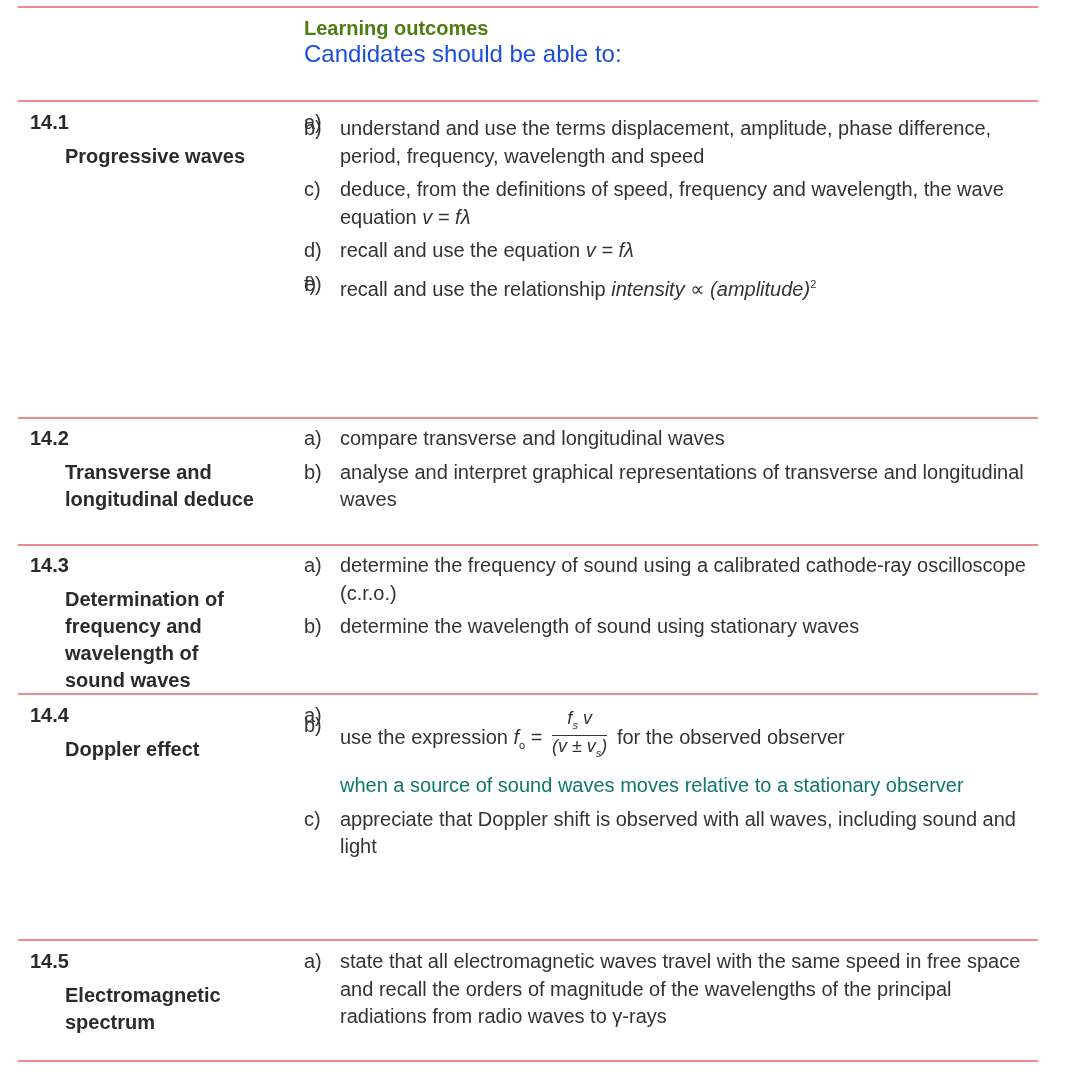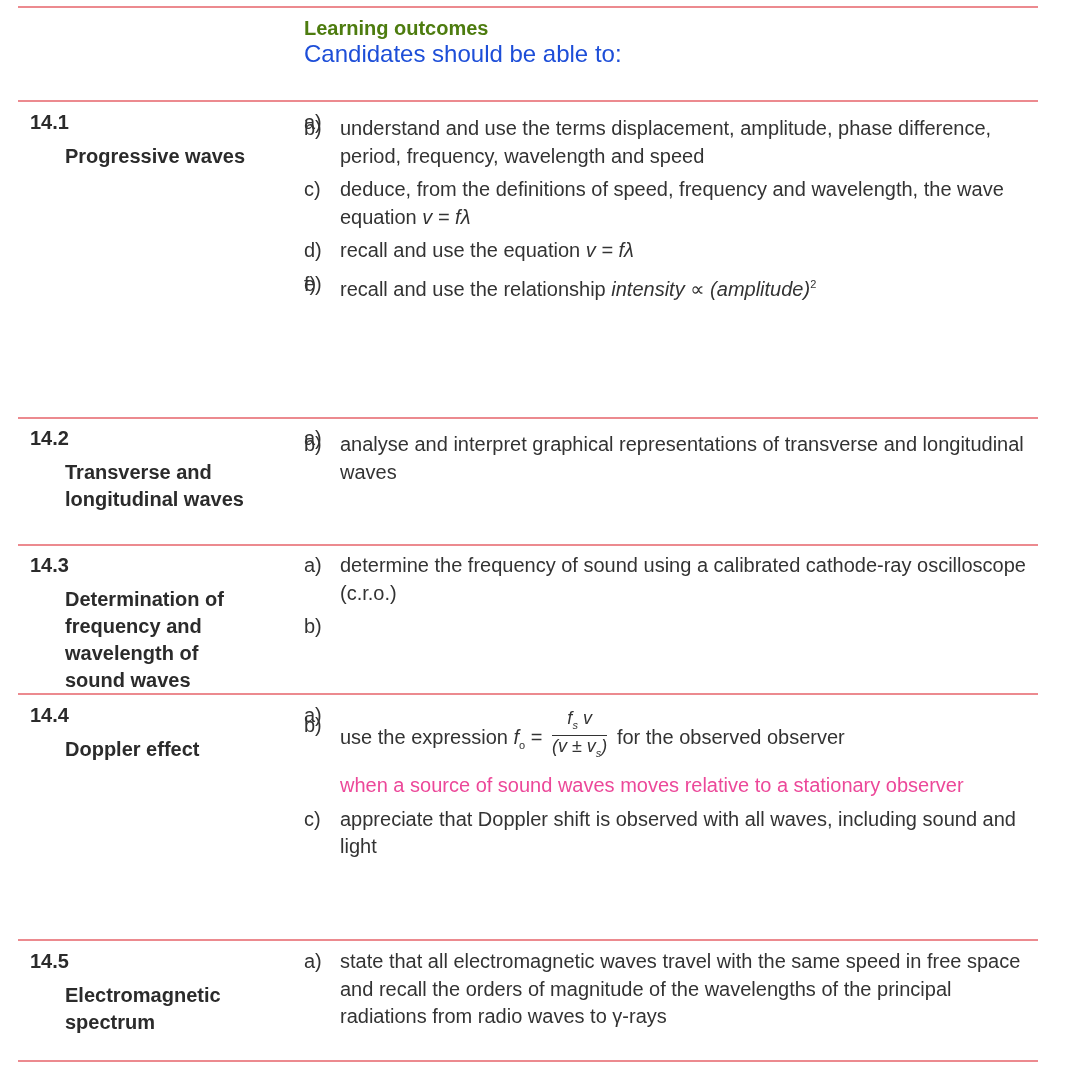--- a/index.html
+++ b/index.html
@@ -11,21 +11,21 @@
   .header { position: absolute; left: 304px; top: 15px; }
   .header .title { font-weight: bold; font-size: 20px; line-height: 26px; color: #4d7c0f; }
   .header .sub { font-size: 24px; line-height: 26px; color: #1d4ed8; text-align: right; }
   .section { position: absolute; left: 0; width: 1080px; }
   .topic { position: absolute; left: 30px; width: 260px; font-weight: bold; font-size: 20px; line-height: 27px; color: #2b2b2b; }
   .topic .num { position: absolute; left: 0; top: 0; }
   .topic .name { position: absolute; left: 35px; top: 0; width: 210px; margin-top: 34px; }
   .outcomes { position: absolute; left: 304px; width: 730px; }
   .item { position: relative; padding-left: 36px; font-size: 20px; line-height: 27.5px; color: #333; margin-bottom: 6px; }
   .item .lbl { position: absolute; left: 0; top: 0; }
-  .cont { padding-left: 36px; font-size: 20px; line-height: 27.5px; color: #ec4899; margin-bottom: 6px; }
+  .cont { padding-left: 36px; font-size: 20px; line-height: 27.5px; color: #0f766e; margin-bottom: 6px; }
   i { }
   .frac { display: inline-block; vertical-align: middle; text-align: center; font-size: 18px; line-height: 20px; margin: 0 4px; position: relative; top: -4px; }
   .frac .numr { display: block; border-bottom: 1px solid #333; padding: 0 2px; font-style: italic; text-align: center; }
   .frac .den { display: block; font-style: italic; }
   sub { font-size: 11px; }
   sup { font-size: 11px; }
 </style>
 </head>
 <body>
 
@@ -53,36 +53,36 @@
     <div class="item"><span class="lbl">c)</span><span>deduce, from the definitions of speed, frequency and wavelength, the wave equation</span> <i>v = fλ</i></div>
     <div class="item"><span class="lbl">d)</span><span>recall and use the equation</span> <i>v = fλ</i></div>
     <div class="item"><span class="lbl">e)</span></div>
     <div class="item"><span class="lbl">f)</span><span>recall and use the relationship</span> <i>intensity</i> <span>∝</span> <i>(amplitude)</i><sup>2</sup></div>
   </div>
 </div>
 
 <div class="section" style="top:425px;">
   <div class="topic">
     <span class="num">14.2</span>
-    <span class="name">Transverse and longitudinal waves</span>
+    <span class="name">Transverse and longitudinal deduce</span>
   </div>
   <div class="outcomes">
-    <div class="item"><span class="lbl">a)</span></div>
+    <div class="item"><span class="lbl">a)</span><span>compare transverse and longitudinal waves</span></div>
     <div class="item"><span class="lbl">b)</span><span>analyse and interpret graphical representations of transverse and longitudinal waves</span></div>
   </div>
 </div>
 
 <div class="section" style="top:552px;">
   <div class="topic">
     <span class="num">14.3</span>
     <span class="name" style="width:190px;">Determination of frequency and wavelength of sound waves</span>
   </div>
   <div class="outcomes">
     <div class="item"><span class="lbl">a)</span><span>determine the frequency of sound using a calibrated cathode-ray oscilloscope (c.r.o.)</span></div>
-    <div class="item"><span class="lbl">b)</span></div>
+    <div class="item"><span class="lbl">b)</span><span>determine the wavelength of sound using stationary waves</span></div>
   </div>
 </div>
 
 <div class="section" style="top:702px;">
   <div class="topic">
     <span class="num">14.4</span>
     <span class="name">Doppler effect</span>
   </div>
   <div class="outcomes">
     <div class="item"><span class="lbl">a)</span></div>

